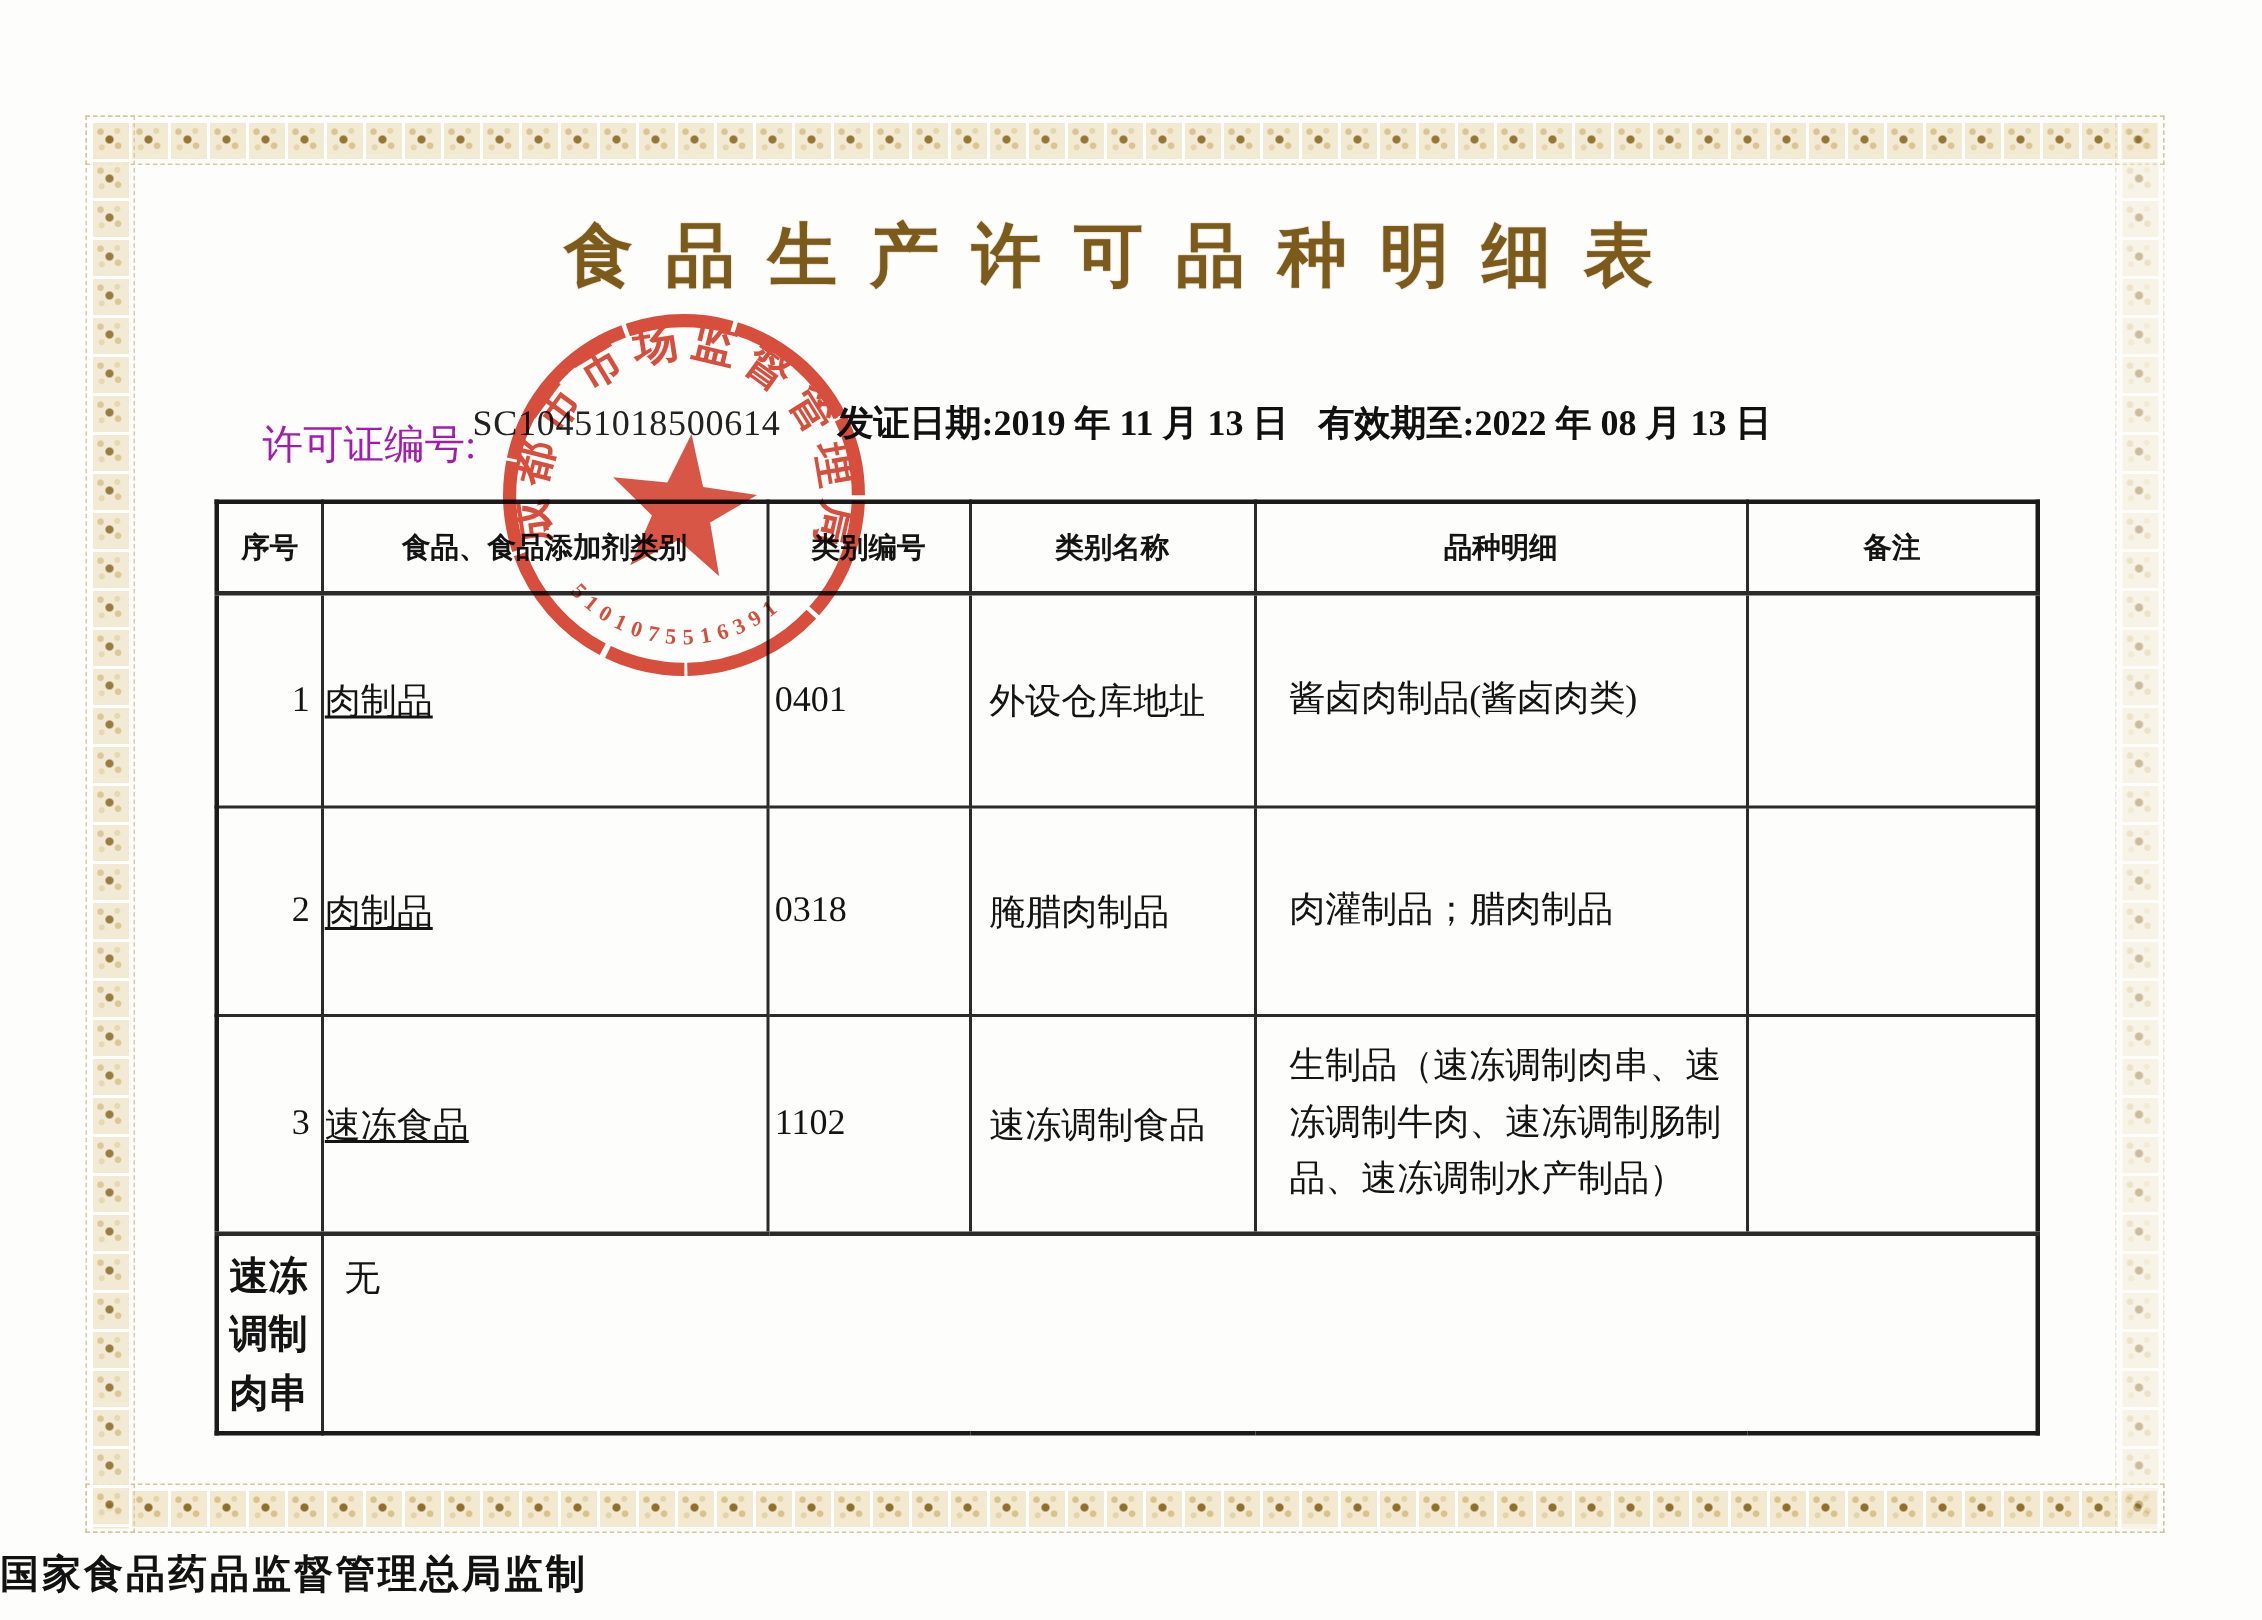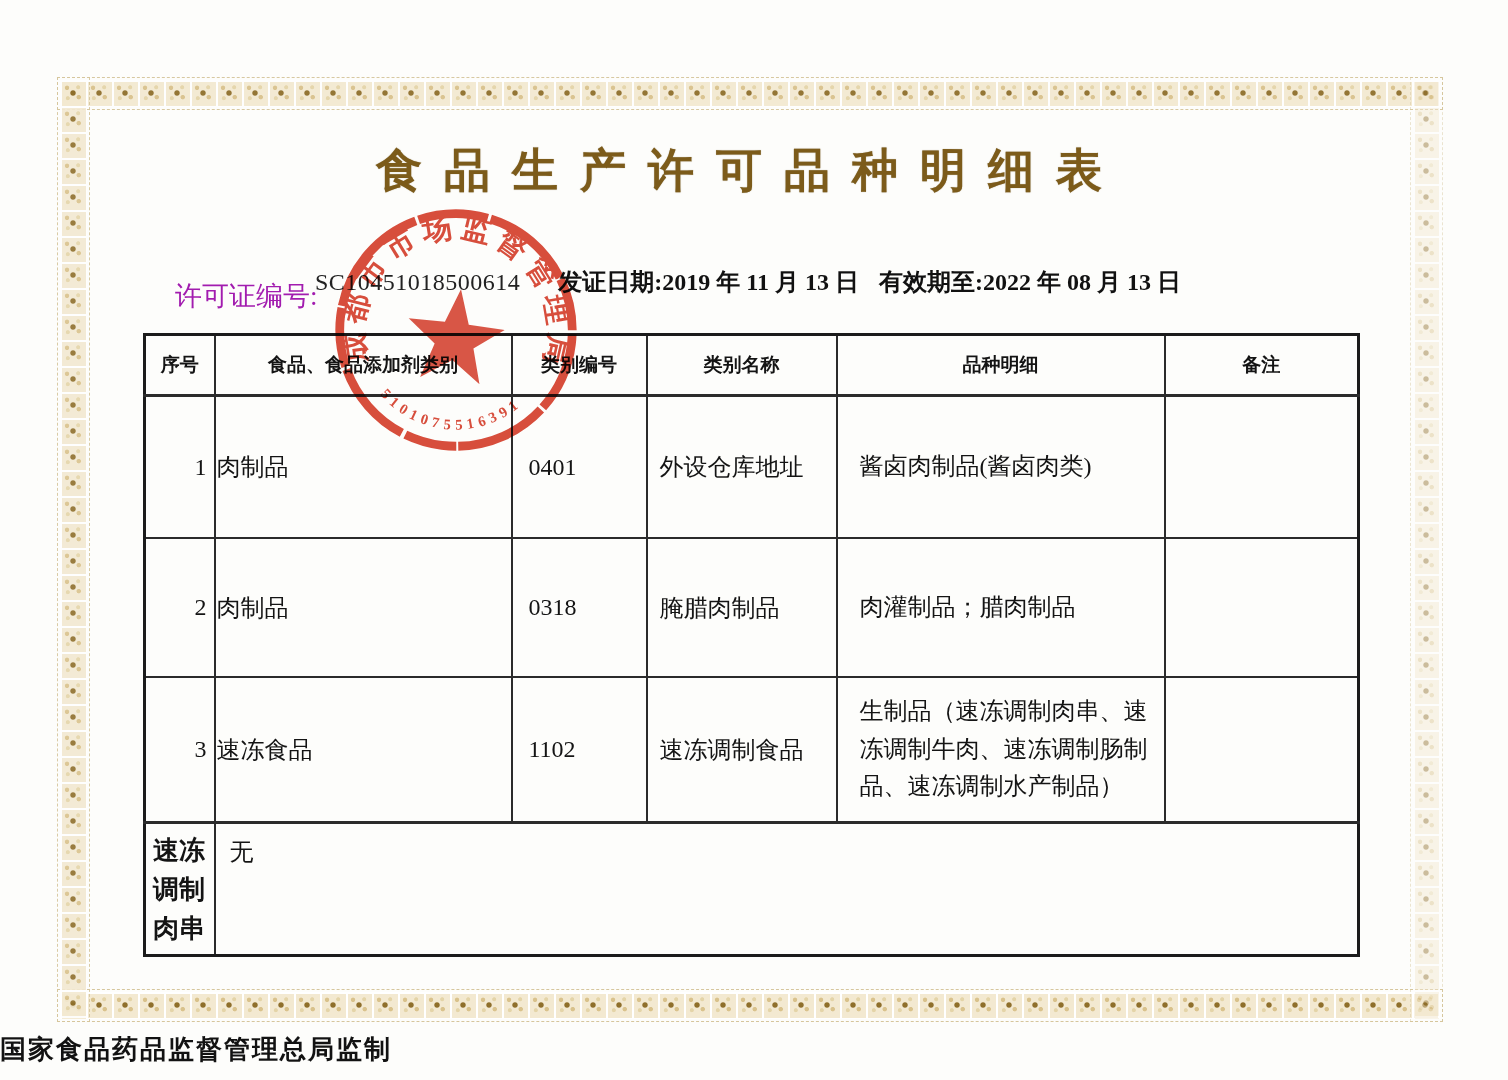--- a/index.html
+++ b/index.html
@@ -70,22 +70,22 @@
   .detail-table th{
     height:58px;font-size:19px;font-weight:bold;text-align:center;
     border-bottom-width:3px;padding:0 2px;
   }
   .detail-table td{vertical-align:middle;}
   tr.r1 td{height:132px;}
   tr.r2 td{height:129px;}
   tr.r3 td{height:135px;border-bottom-width:3px;margin-left:11px;}
   tr.wh  td{height:118px;}
   td.cell-no{text-align:right;padding-right:7px;}
-  td.cell-cat{}
-  td.cell-code{padding-left:16px;}
+  td.cell-cat{text-decoration:underline;}
+  td.cell-code{padding-left:4px;}
   td.cell-name{padding-left:12px;}
   td.cell-detail{padding:4px 8px 4px 22px;line-height:1.58;}
   td.wh-label{
     font-weight:bold;font-size:26px;line-height:1.5;
     padding:6px 2px 6px 7px;word-break:break-all;vertical-align:middle;
   }
   td.wh-value{vertical-align:top;padding:12px 10px 0 14px;}
 
   
   .seal{

